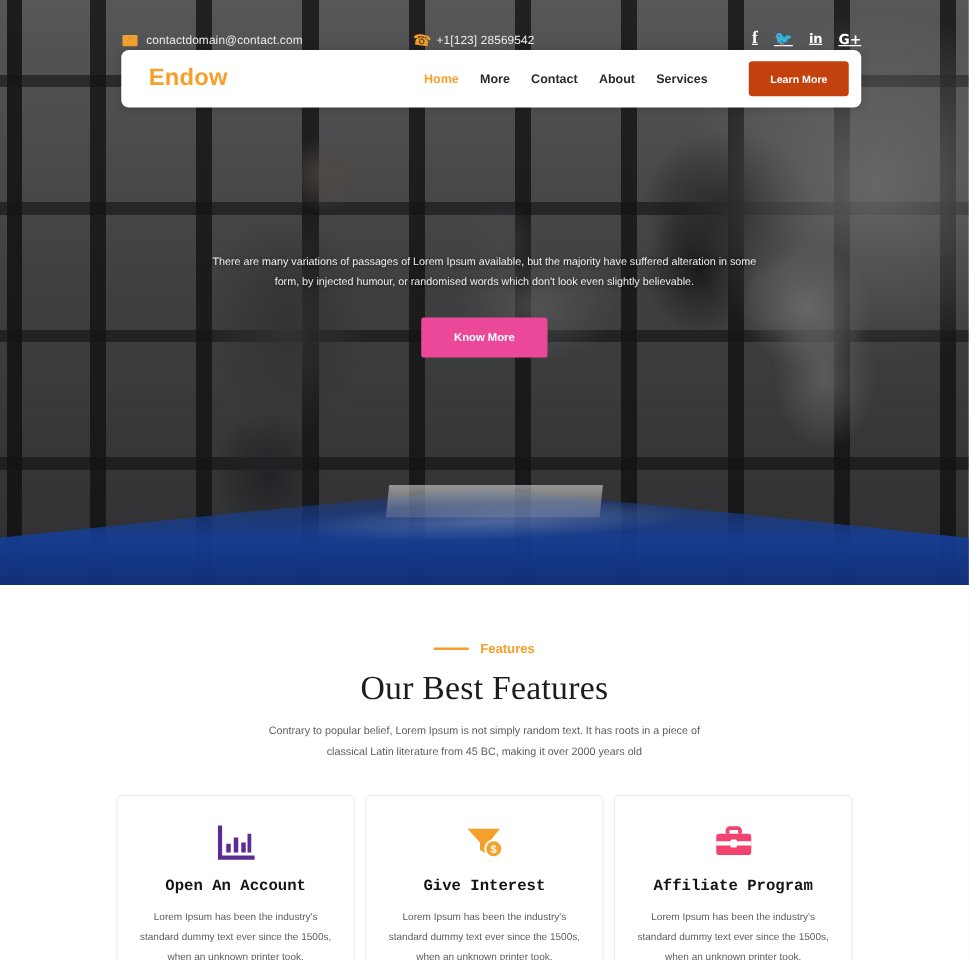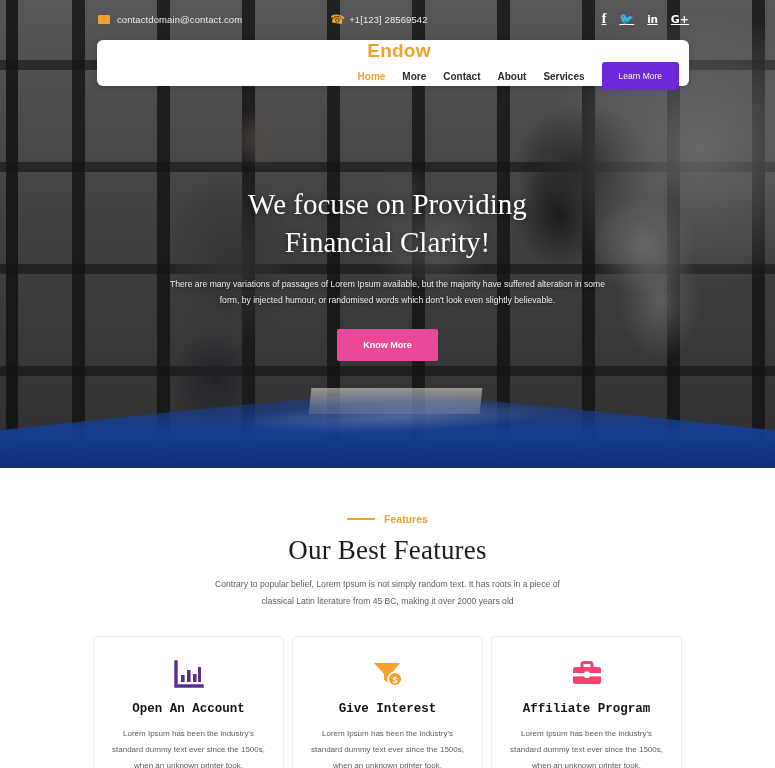--- a/index.html
+++ b/index.html
@@ -70,21 +70,21 @@
   }
   .hero-paper {
     position: absolute; left: 40%; bottom: 54px; width: 22%; height: 26px;
     background: linear-gradient(180deg, rgba(232,232,230,.55), rgba(200,200,198,.18));
     transform: skewX(-6deg);
   }
 
   
   .topbar {
     position: absolute; top: 0; left: 0; right: 0; height: 38px;
-    display: flex; align-items: center;
+    display: flex; align-items: flex-end;
     padding: 0 86px 0 98px;
     z-index: 6;
     color: #e9e9e9;
     font-size: 9.5px;
   }
   .tb-item { display: flex; align-items: center; gap: 7px; }
   .tb-item.mail { margin-right: 88px; }
   .tb-text { letter-spacing: .1px; color: #ececec; white-space: nowrap; }
   .icon-mail {
     width: 12px; height: 9px; background: #f0a030; border-radius: 1px; position: relative;
@@ -110,34 +110,34 @@
   .soc.gp { font-weight: bold; font-size: 11px; }
 
   
   .navwrap {
     position: absolute; top: 40px; left: 97px; right: 86px; height: 46px;
     background: #ffffff; border-radius: 6px;
     display: flex; align-items: center;
     padding: 0 10px 0 22px;
     z-index: 7;
     box-shadow: 0 1px 6px rgba(0,0,0,.18);
-    flex-direction: column;
   }
   .brand {
     color: #f5a02a; font-size: 19px; font-weight: bold; letter-spacing: .2px;
     font-family: "Liberation Sans", sans-serif;
   }
   .nav { margin-left: auto; display: flex; align-items: center; gap: 17px; }
   .nav a {
     color: #2b2b2b; font-size: 10px; text-decoration: none; font-weight: 600; white-space: nowrap;
   }
   .nav a.active { color: #f5a02a; }
   .btn-learn {
-    background: #6d28d9; color: #ffffff;
-    font-size: 8.5px; font-weight: 400;
+    margin-left: 16px;
+    background: #c2410c; color: #ffffff;
+    font-size: 8.5px; font-weight: 700;
     padding: 9px 17px; border: none; border-radius: 3px;
     cursor: pointer; white-space: nowrap;
   }
 
   
   .hero-content {
     position: absolute; left: 0; right: 0; top: 186px;
     text-align: center; z-index: 5; padding: 0 150px;
   }
   .hero-title {
@@ -231,24 +231,20 @@
       <a href="#" class="active">Home</a>
       <a href="#">More</a>
       <a href="#">Contact</a>
       <a href="#">About</a>
       <a href="#">Services</a>
       <button class="btn-learn">Learn More</button>
     </nav>
   </div>
 
   <div class="hero-content">
-    <h1 class="hero-title">
-      <span>We focuse on Providing</span><br>
-      <span>Financial Clarity!</span>
-    </h1>
     <p class="hero-sub">There are many variations of passages of Lorem Ipsum available, but the majority have suffered alteration in some form, by injected humour, or randomised words which don't look even slightly believable.</p>
     <button class="btn-know">Know More</button>
   </div>
 </section>
 
 <section class="features">
   <div class="eyebrow">
     <span class="eyebrow-line"></span>
     <span>Features</span>
   </div>

